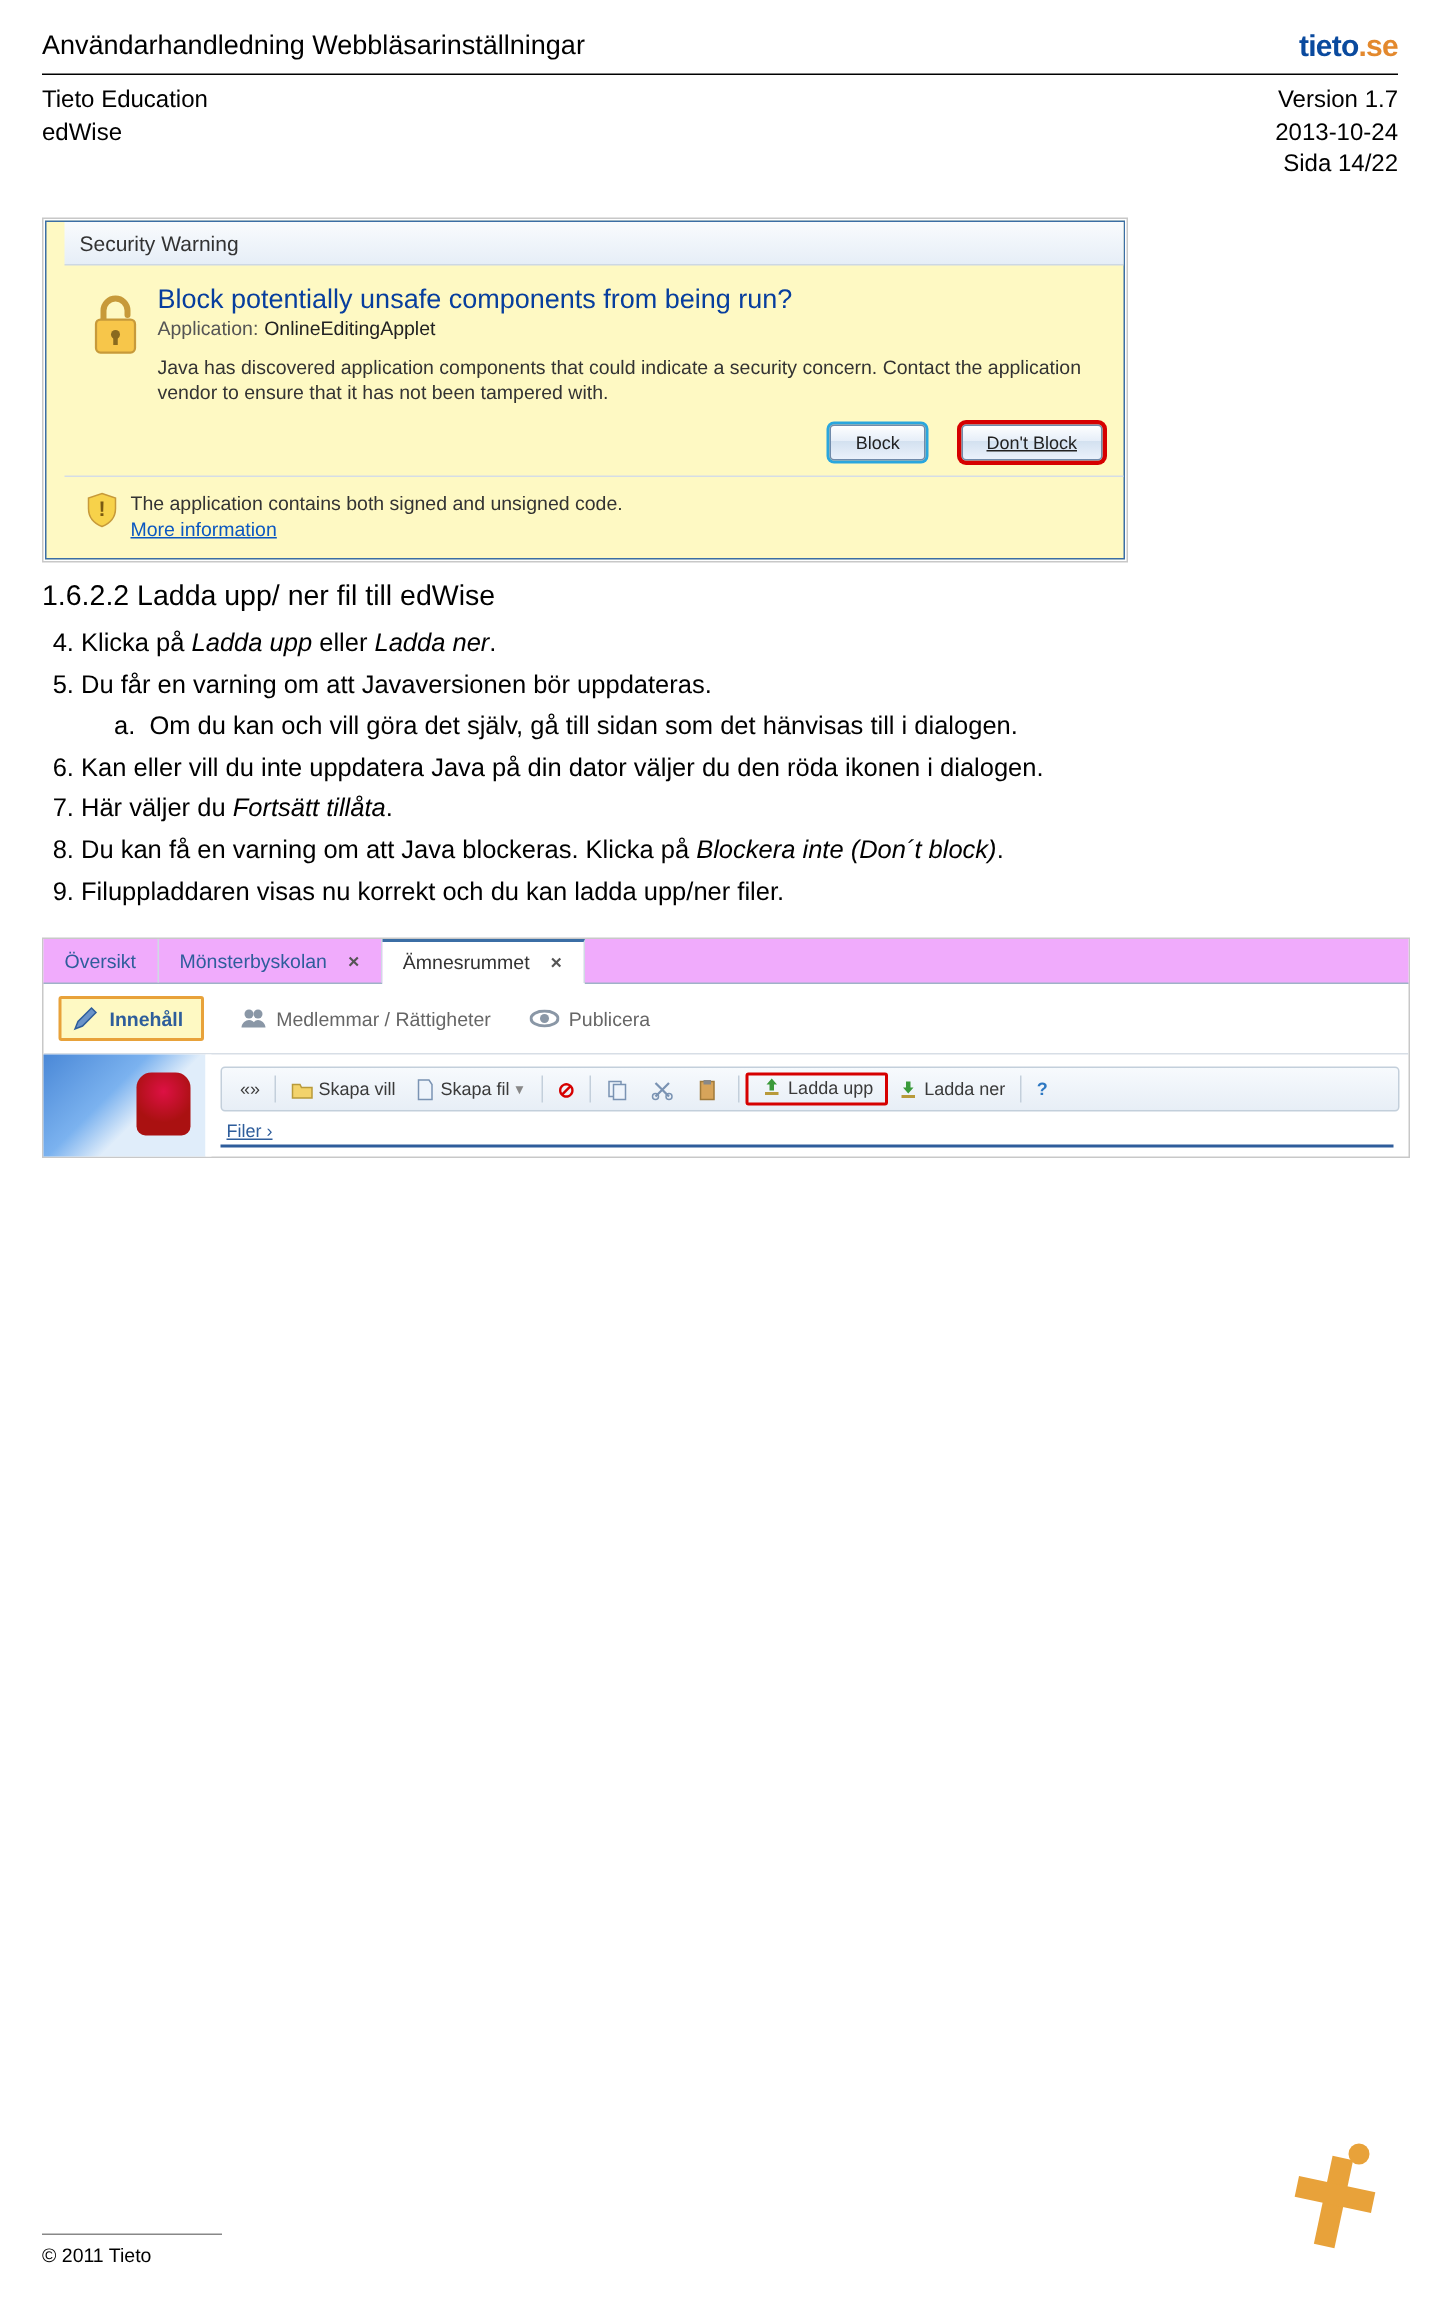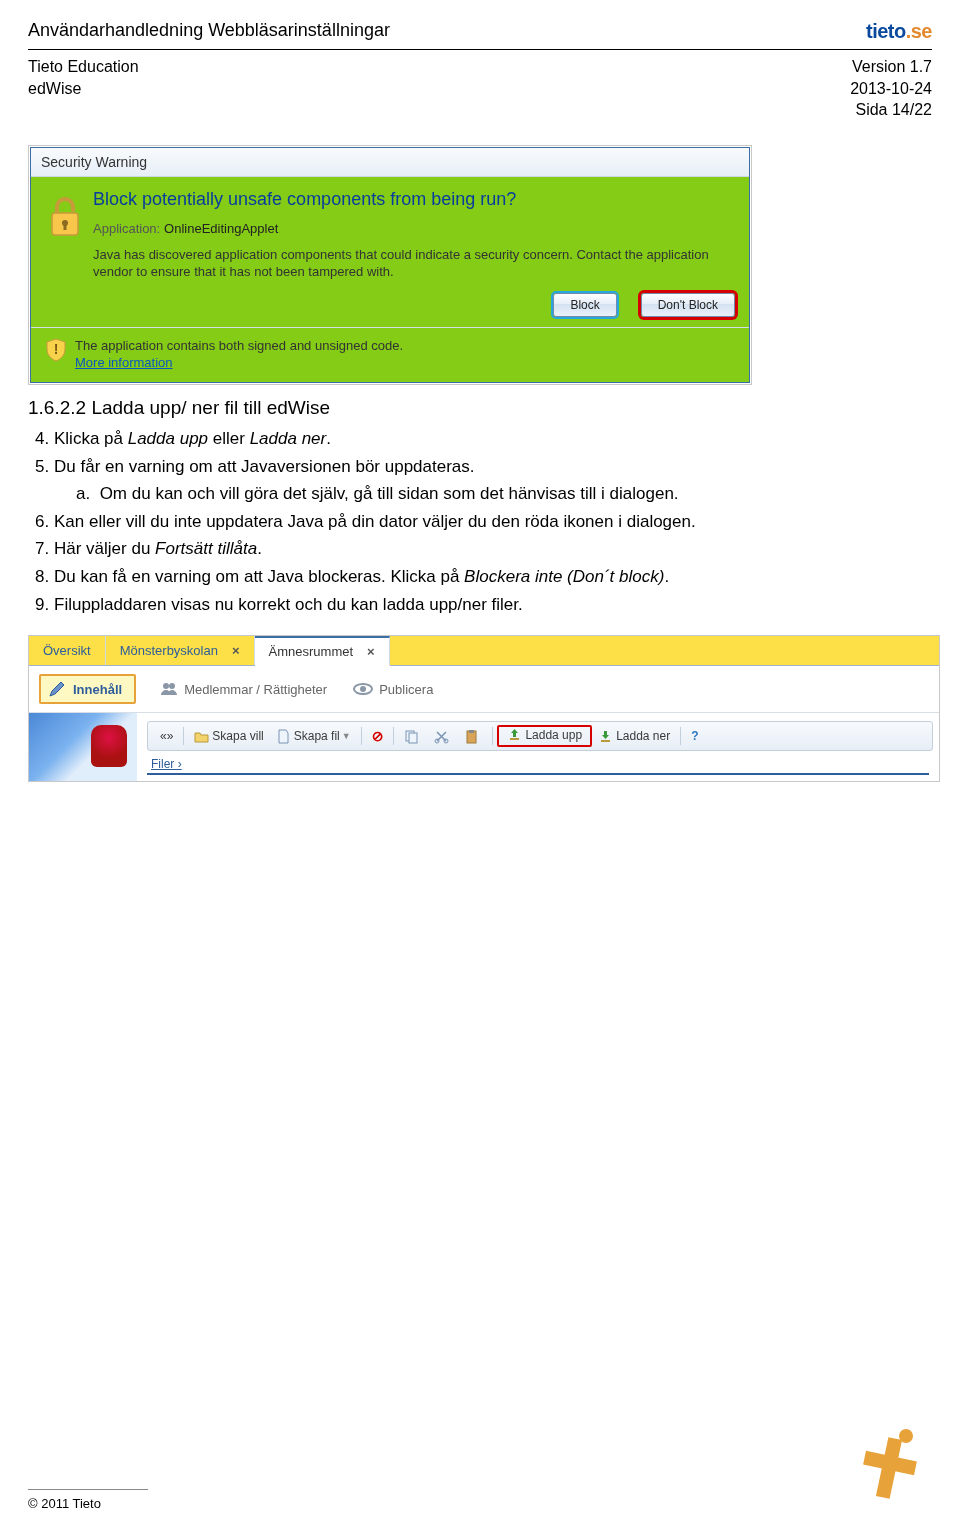--- a/index.html
+++ b/index.html
@@ -20,72 +20,73 @@
   .doc-title { font-weight: normal; font-size: 18px; }
   .logo-top { font-weight: bold; font-size: 20px; letter-spacing: -0.5px; }
   .logo-top .t { color: #0a4a9e; }
   .logo-top .s { color: #e3892e; }
   .hr { border: none; border-top: 1px solid #000; margin: 4px 0 6px 0; }
 
   
   .sec-wrap { margin-top: 24px; border: 1px solid #c8c8c8; padding: 1px; width: 720px; }
   .sec-dialog {
     border: 1px solid #3b6ea5;
-    background: #84cc16;
+    background: #fef9c3;
     font-family: "Segoe UI", Tahoma, sans-serif;
     font-size: 14px;
+    padding-left: 12px;
   }
   .sec-titlebar {
     background: linear-gradient(to bottom, #f9fbfd 0%, #e6eef7 100%);
     border-bottom: 1px solid #cdd8e4;
     padding: 6px 10px;
     color: #333;
     font-size: 14px;
   }
   .sec-body { display: flex; padding: 12px 14px 6px 14px; }
   .sec-icon { width: 48px; flex: 0 0 48px; padding-top: 4px; }
   .sec-text { flex: 1; }
-  .sec-q { color: #073e9e; font-size: 18px; margin-bottom: 10px; }
+  .sec-q { color: #073e9e; font-size: 18px; }
   .sec-app-lbl { color: #555; font-size: 13px; }
   .sec-app-name { color: #222; font-size: 13px; }
   .sec-desc { color: #333; font-size: 13px; margin-top: 10px; line-height: 1.35; }
   .sec-btnrow { text-align: right; padding: 6px 14px 10px 0; }
   .sec-btn {
     display: inline-block;
     border: 1px solid #6f8aab;
     border-radius: 3px;
     padding: 4px 16px;
     font-size: 12px;
     margin-left: 20px;
     background: linear-gradient(to bottom,#fdfeff,#e6eef8 45%,#d3e1f0 46%,#eaf1fb);
     color: #222;
     font-family: "Segoe UI", Tahoma, sans-serif;
   }
   .sec-btn.hl-blue { box-shadow: 0 0 0 2px #29a6de; }
-  .sec-btn.hl-red { box-shadow: 0 0 0 3px #d60000; }
+  .sec-btn.hl-red { box-shadow: 0 0 0 3px #d60000; text-decoration: underline; }
   .sec-warnrow {
     border-top: 1px solid #d5dde6;
     padding: 10px 14px 12px 14px;
     display: flex; align-items: flex-start;
     font-size: 13px;
   }
   .shield { width: 22px; flex: 0 0 22px; margin-right: 8px; }
   .sec-warn-txt { color: #333; }
   .sec-more { color: #0b57c1; text-decoration: underline; display: inline-block; margin-top: 2px; text-align: right; }
 
   
   .sect-heading { font-size: 19px; margin-top: 12px; margin-bottom: 8px; }
   ol.instr { margin: 0 0 0 26px; padding: 0; font-size: 17px; line-height: 1.45; }
   ol.instr li { margin-bottom: 3px; }
   ol.instr li.sub { list-style: none; margin-left: 22px; }
   .it { font-style: italic; }
 
   
   .edwise-wrap { margin-top: 18px; border: 1px solid #c8c8c8; width: 910px; }
-  .edtabs { display: flex; border-bottom: 1px solid #9fb2c7; background: #fde047; font-size: 13px; }
+  .edtabs { display: flex; border-bottom: 1px solid #9fb2c7; background: #f0abfc; font-size: 13px; }
   .edtab {
     padding: 6px 14px;
     border-right: 1px solid #cfd9e3;
     color: #2e5d9b;
     display: flex; align-items: center;
   }
   .edtab.active { background: #fff; border-top: 2px solid #3b6ea5; border-bottom: 1px solid #fff; margin-bottom: -1px; font-weight: 500; color: #333; }
   .edtab .x { margin-left: 14px; color: #555; font-weight: bold; }
   .ed-sub {
     display: flex; align-items: center;

